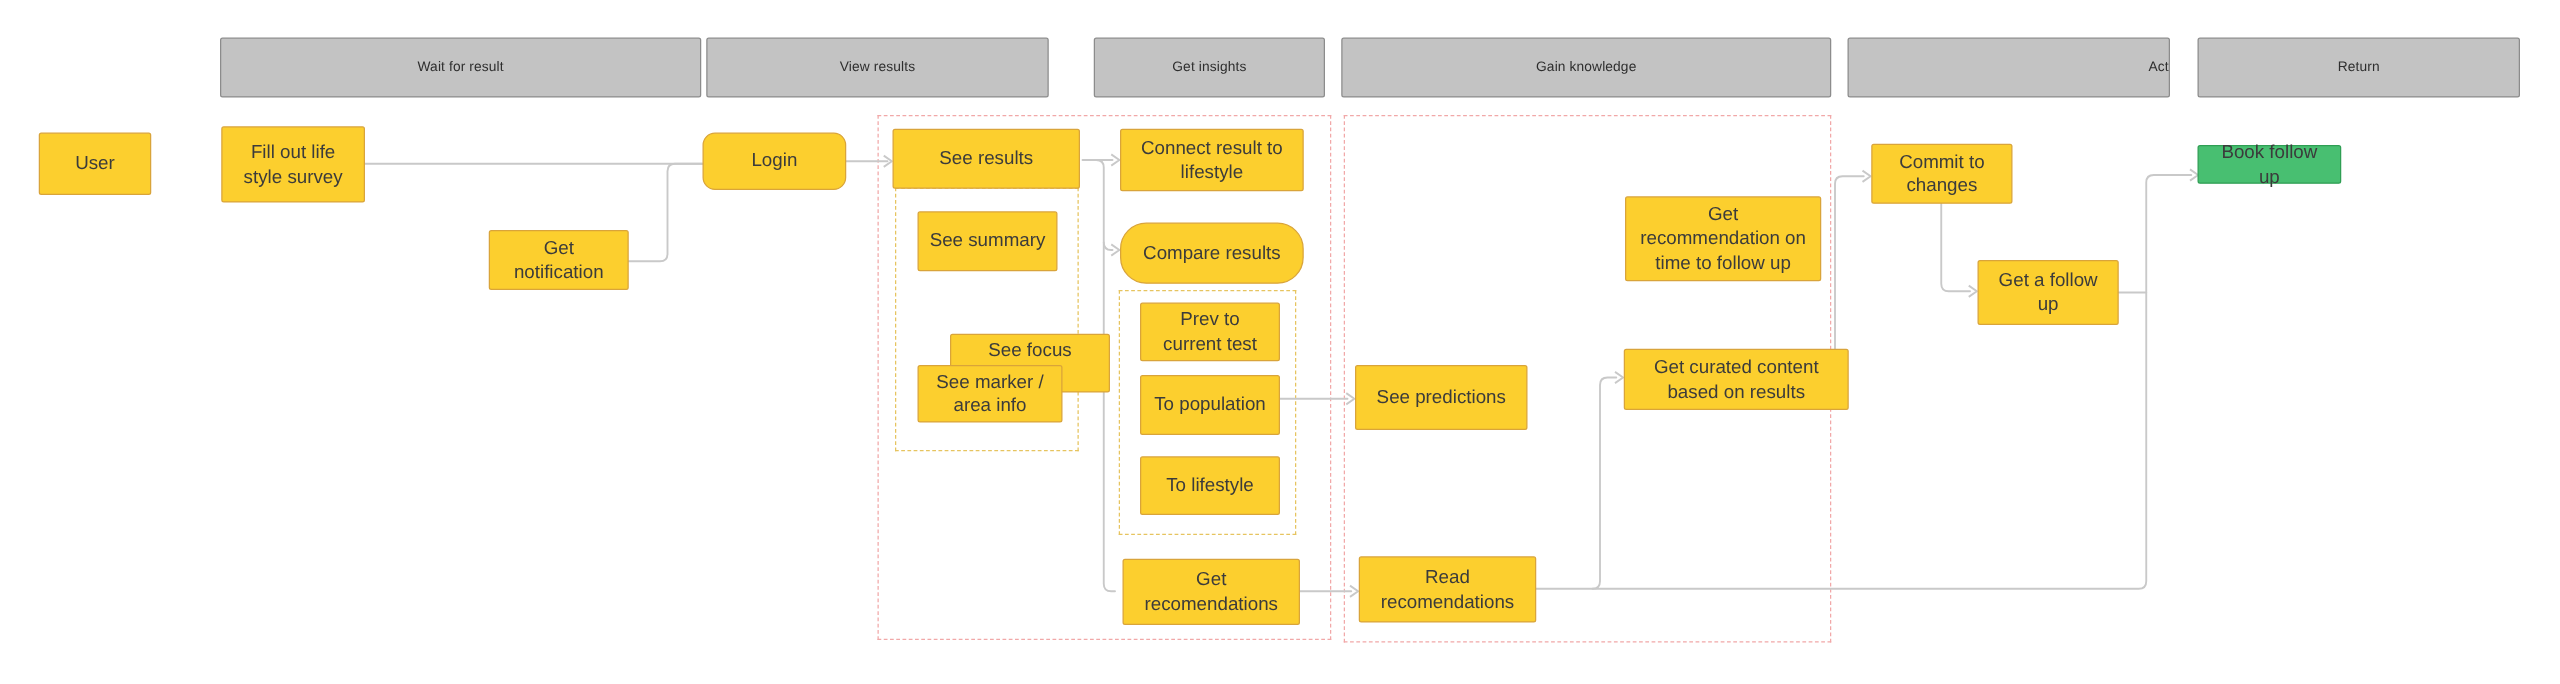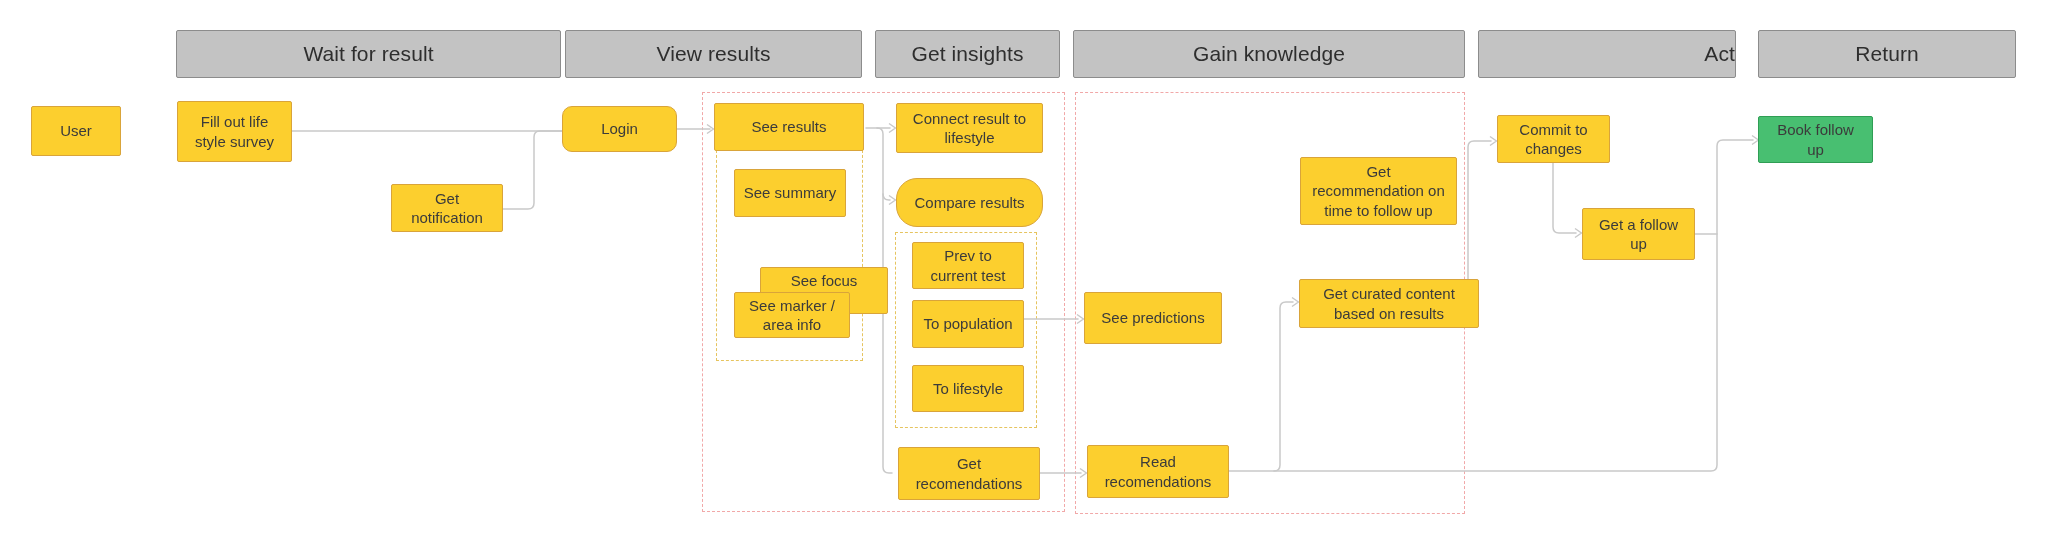--- a/index.html
+++ b/index.html
@@ -5,21 +5,21 @@
   html,body{margin:0;padding:0;}
   body{
     width:2048px;height:547px;position:relative;background:#ffffff;
     font-family:"Liberation Sans", sans-serif;overflow:hidden;
   }
   #canvas{position:absolute;left:0;top:0;width:2048px;height:547px;}
   .phase-header{
     position:absolute;top:30px;height:48px;box-sizing:border-box;
     background:#c3c3c3;border:1.5px solid #8c8c8c;border-radius:2px;
     display:flex;align-items:center;justify-content:center;
-    font-size:21px;color:#2e2e2e;letter-spacing:.1px;
+    font-size:11px;color:#2e2e2e;letter-spacing:.1px;
   }
   .node{
     position:absolute;box-sizing:border-box;border:1.5px solid #d9a43a;
     background:#fccf2e;border-radius:2px;
     display:flex;align-items:center;justify-content:center;text-align:center;
     font-size:15px;line-height:1.3;color:#3b3b3b;white-space:pre-line;padding:2px 4px;
   }
   .node.green{background:#48bf71;border-color:#2f9e54;}
   .frame{position:absolute;box-sizing:border-box;border:1px dashed;}
   .frame.red{border-color:#f1a8a8;}
@@ -54,21 +54,21 @@
       <path d="M1077,314.5 L1083.5,319 L1077,323.5" fill="none" stroke="#c9c9c9" stroke-width="1.5" stroke-linejoin="round"></path>
       <path d="M1080,468.5 L1086.5,473 L1080,477.5" fill="none" stroke="#c9c9c9" stroke-width="1.5" stroke-linejoin="round"></path>
       <path d="M1292,297.5 L1298.5,302 L1292,306.5" fill="none" stroke="#c9c9c9" stroke-width="1.5" stroke-linejoin="round"></path>
       <path d="M1490,136.5 L1496.5,141 L1490,145.5" fill="none" stroke="#c9c9c9" stroke-width="1.5" stroke-linejoin="round"></path>
       <path d="M1575,228.5 L1581.5,233 L1575,237.5" fill="none" stroke="#c9c9c9" stroke-width="1.5" stroke-linejoin="round"></path>
       <path d="M1752,135.5 L1758.5,140 L1752,144.5" fill="none" stroke="#c9c9c9" stroke-width="1.5" stroke-linejoin="round"></path>
     </svg>
 <div class="phase-header" style="left: 176px; width: 385px;">
       <span>Wait for result</span>
     </div>
-    <div class="phase-header" style="left: 565px; width: 297px;">
+    <div class="phase-header" style="left: 565px; width: 274px;">
       <span>View results</span>
     </div>
     <div class="phase-header" style="left: 875px; width: 185px;">
       <span>Get insights</span>
     </div>
     <div class="phase-header" style="left: 1073px; width: 392px;">
       <span>Gain knowledge</span>
     </div>
     <div class="phase-header" style="left: 1478px; width: 258px; justify-content: flex-end;">
       <span>Act</span>
@@ -102,15 +102,15 @@
 recomendations</span></div>
     <div class="node" style="left: 1300px; top: 157px; width: 157px; height: 68px;"><span>Get
 recommendation on
 time to follow up</span></div>
     <div class="node" style="left: 1299px; top: 279px; width: 180px; height: 49px;"><span>Get curated content
 based on results</span></div>
     <div class="node" style="left: 1497px; top: 115px; width: 113px; height: 48px;"><span>Commit to
 changes</span></div>
     <div class="node" style="left: 1582px; top: 208px; width: 113px; height: 52px;"><span>Get a follow
 up</span></div>
-    <div class="node green" style="left: 1758px; top: 116px; width: 115px; height: 47px;"><span>Book follow
+    <div class="node green" style="left: 1758px; top: 116px; width: 115px; height: 31px;"><span>Book follow
 up</span></div>
   </div>
 
 </body></html>

